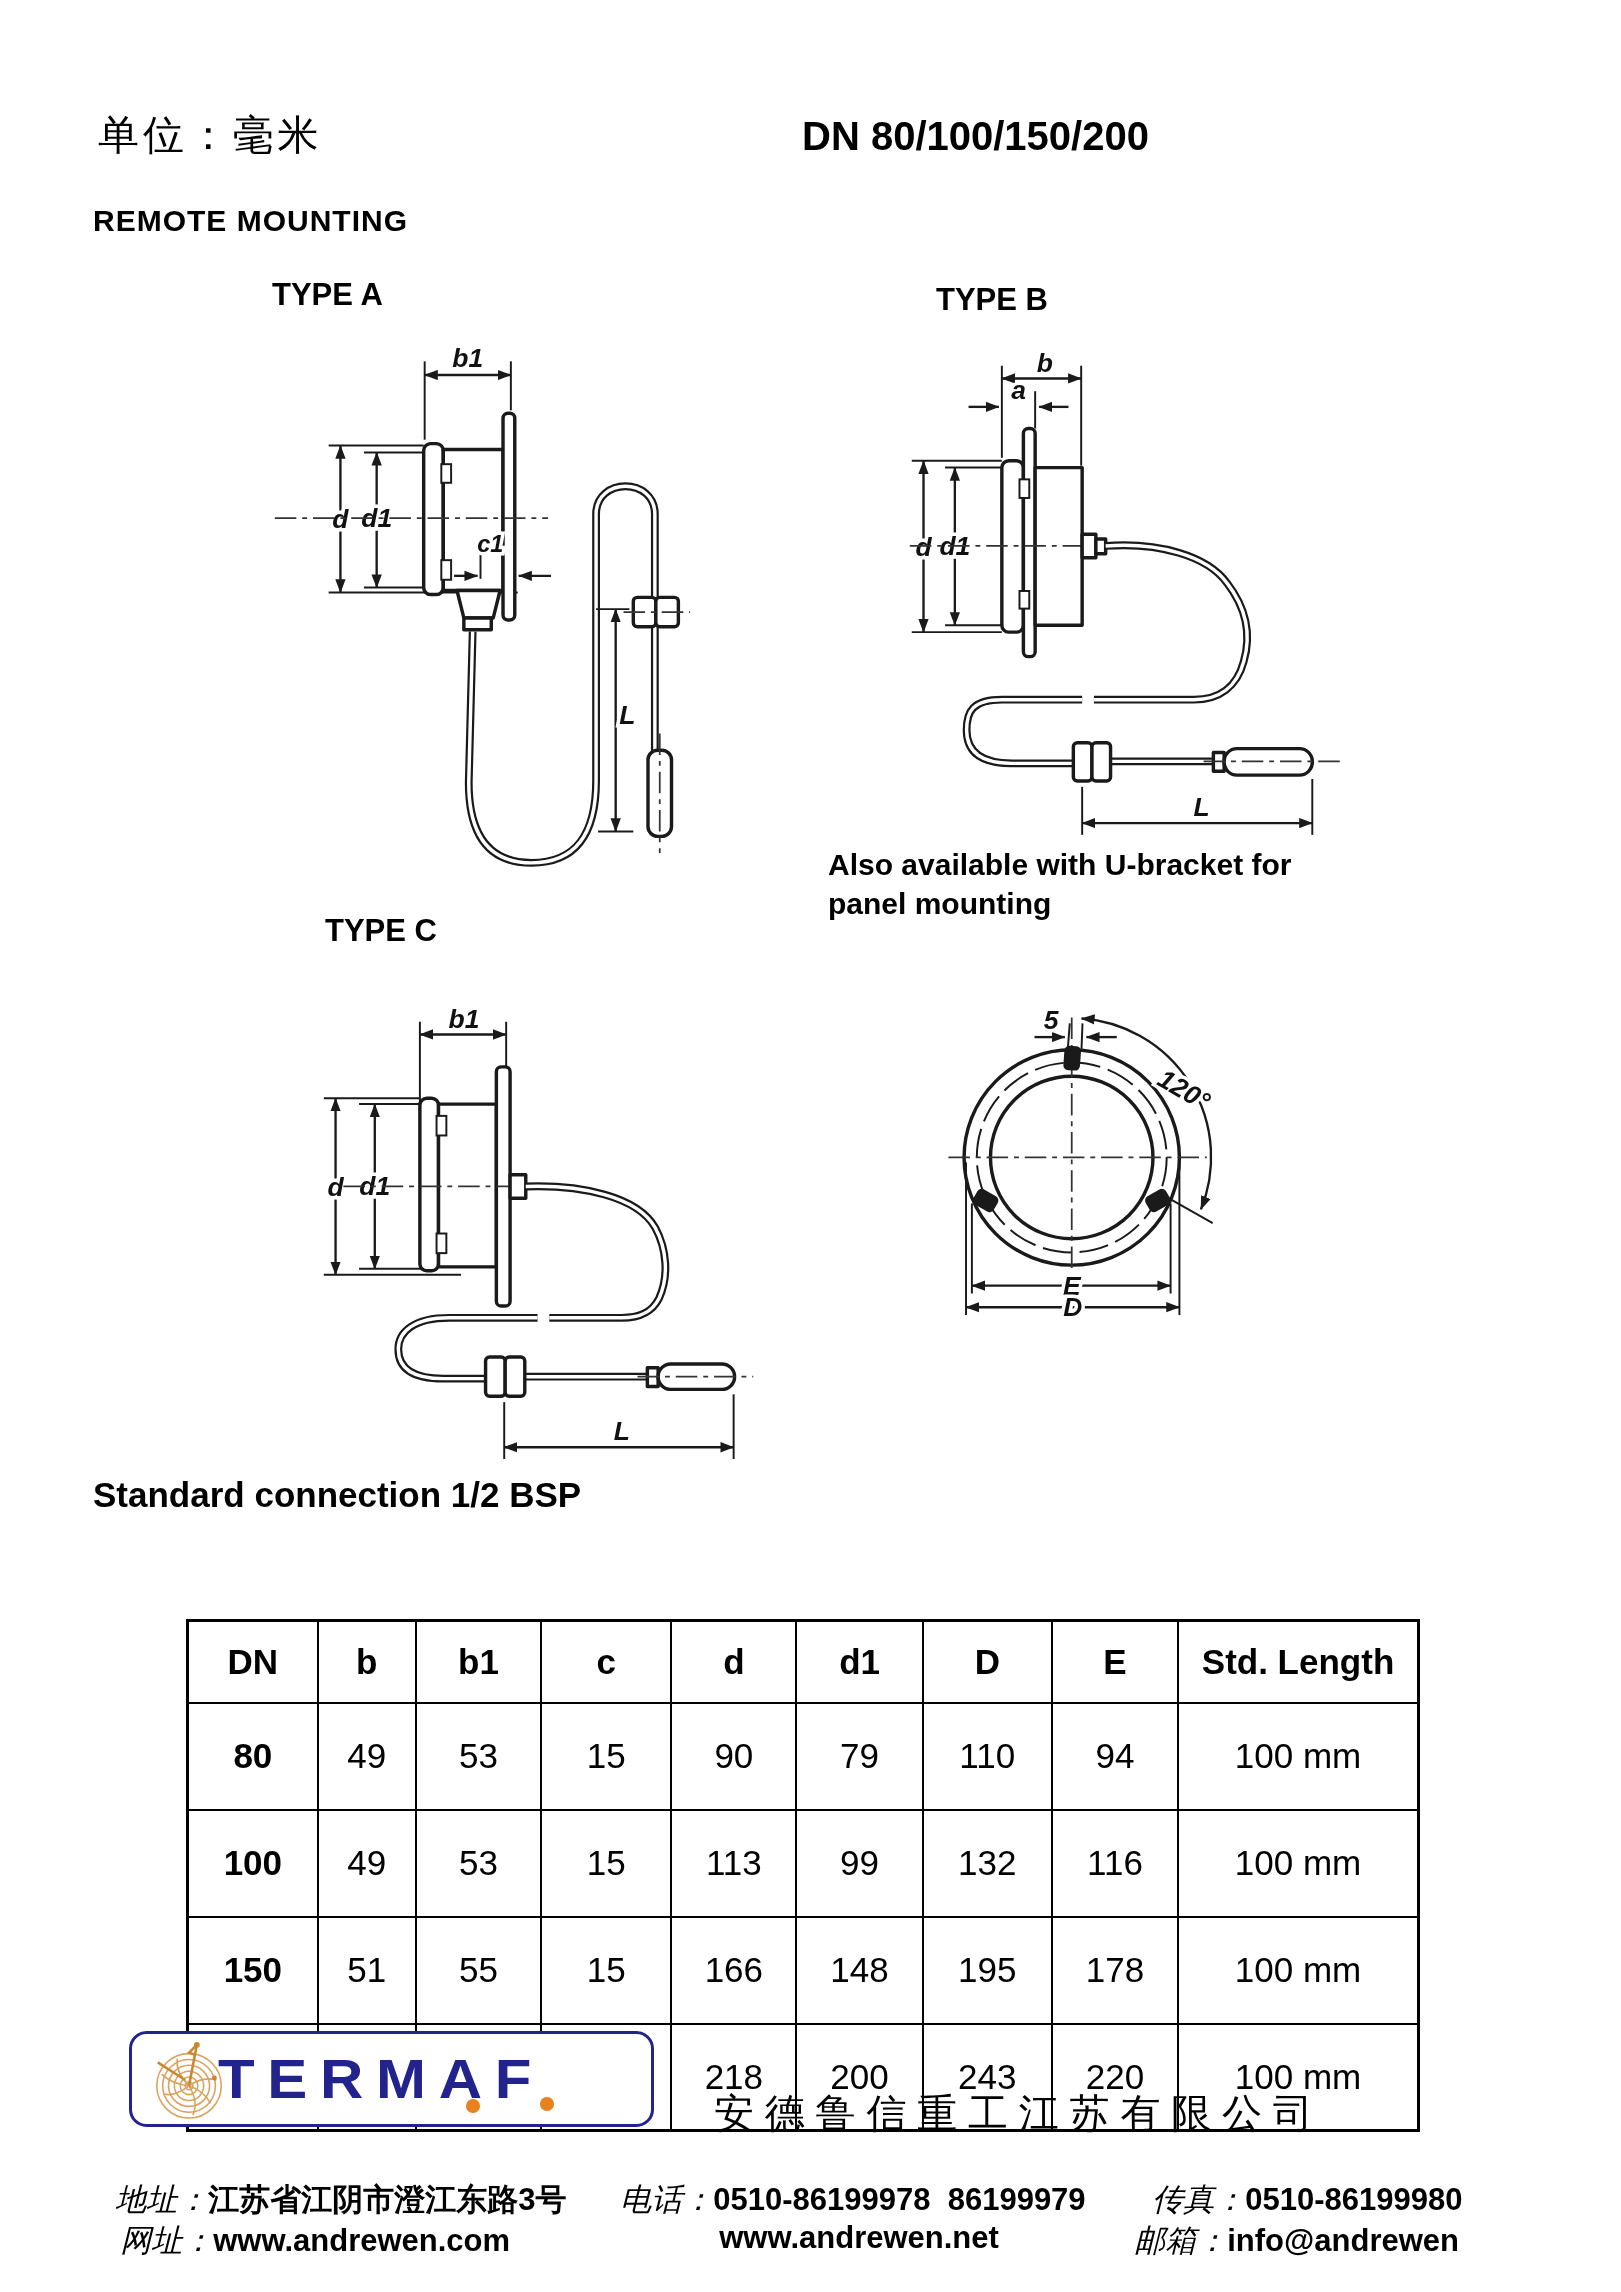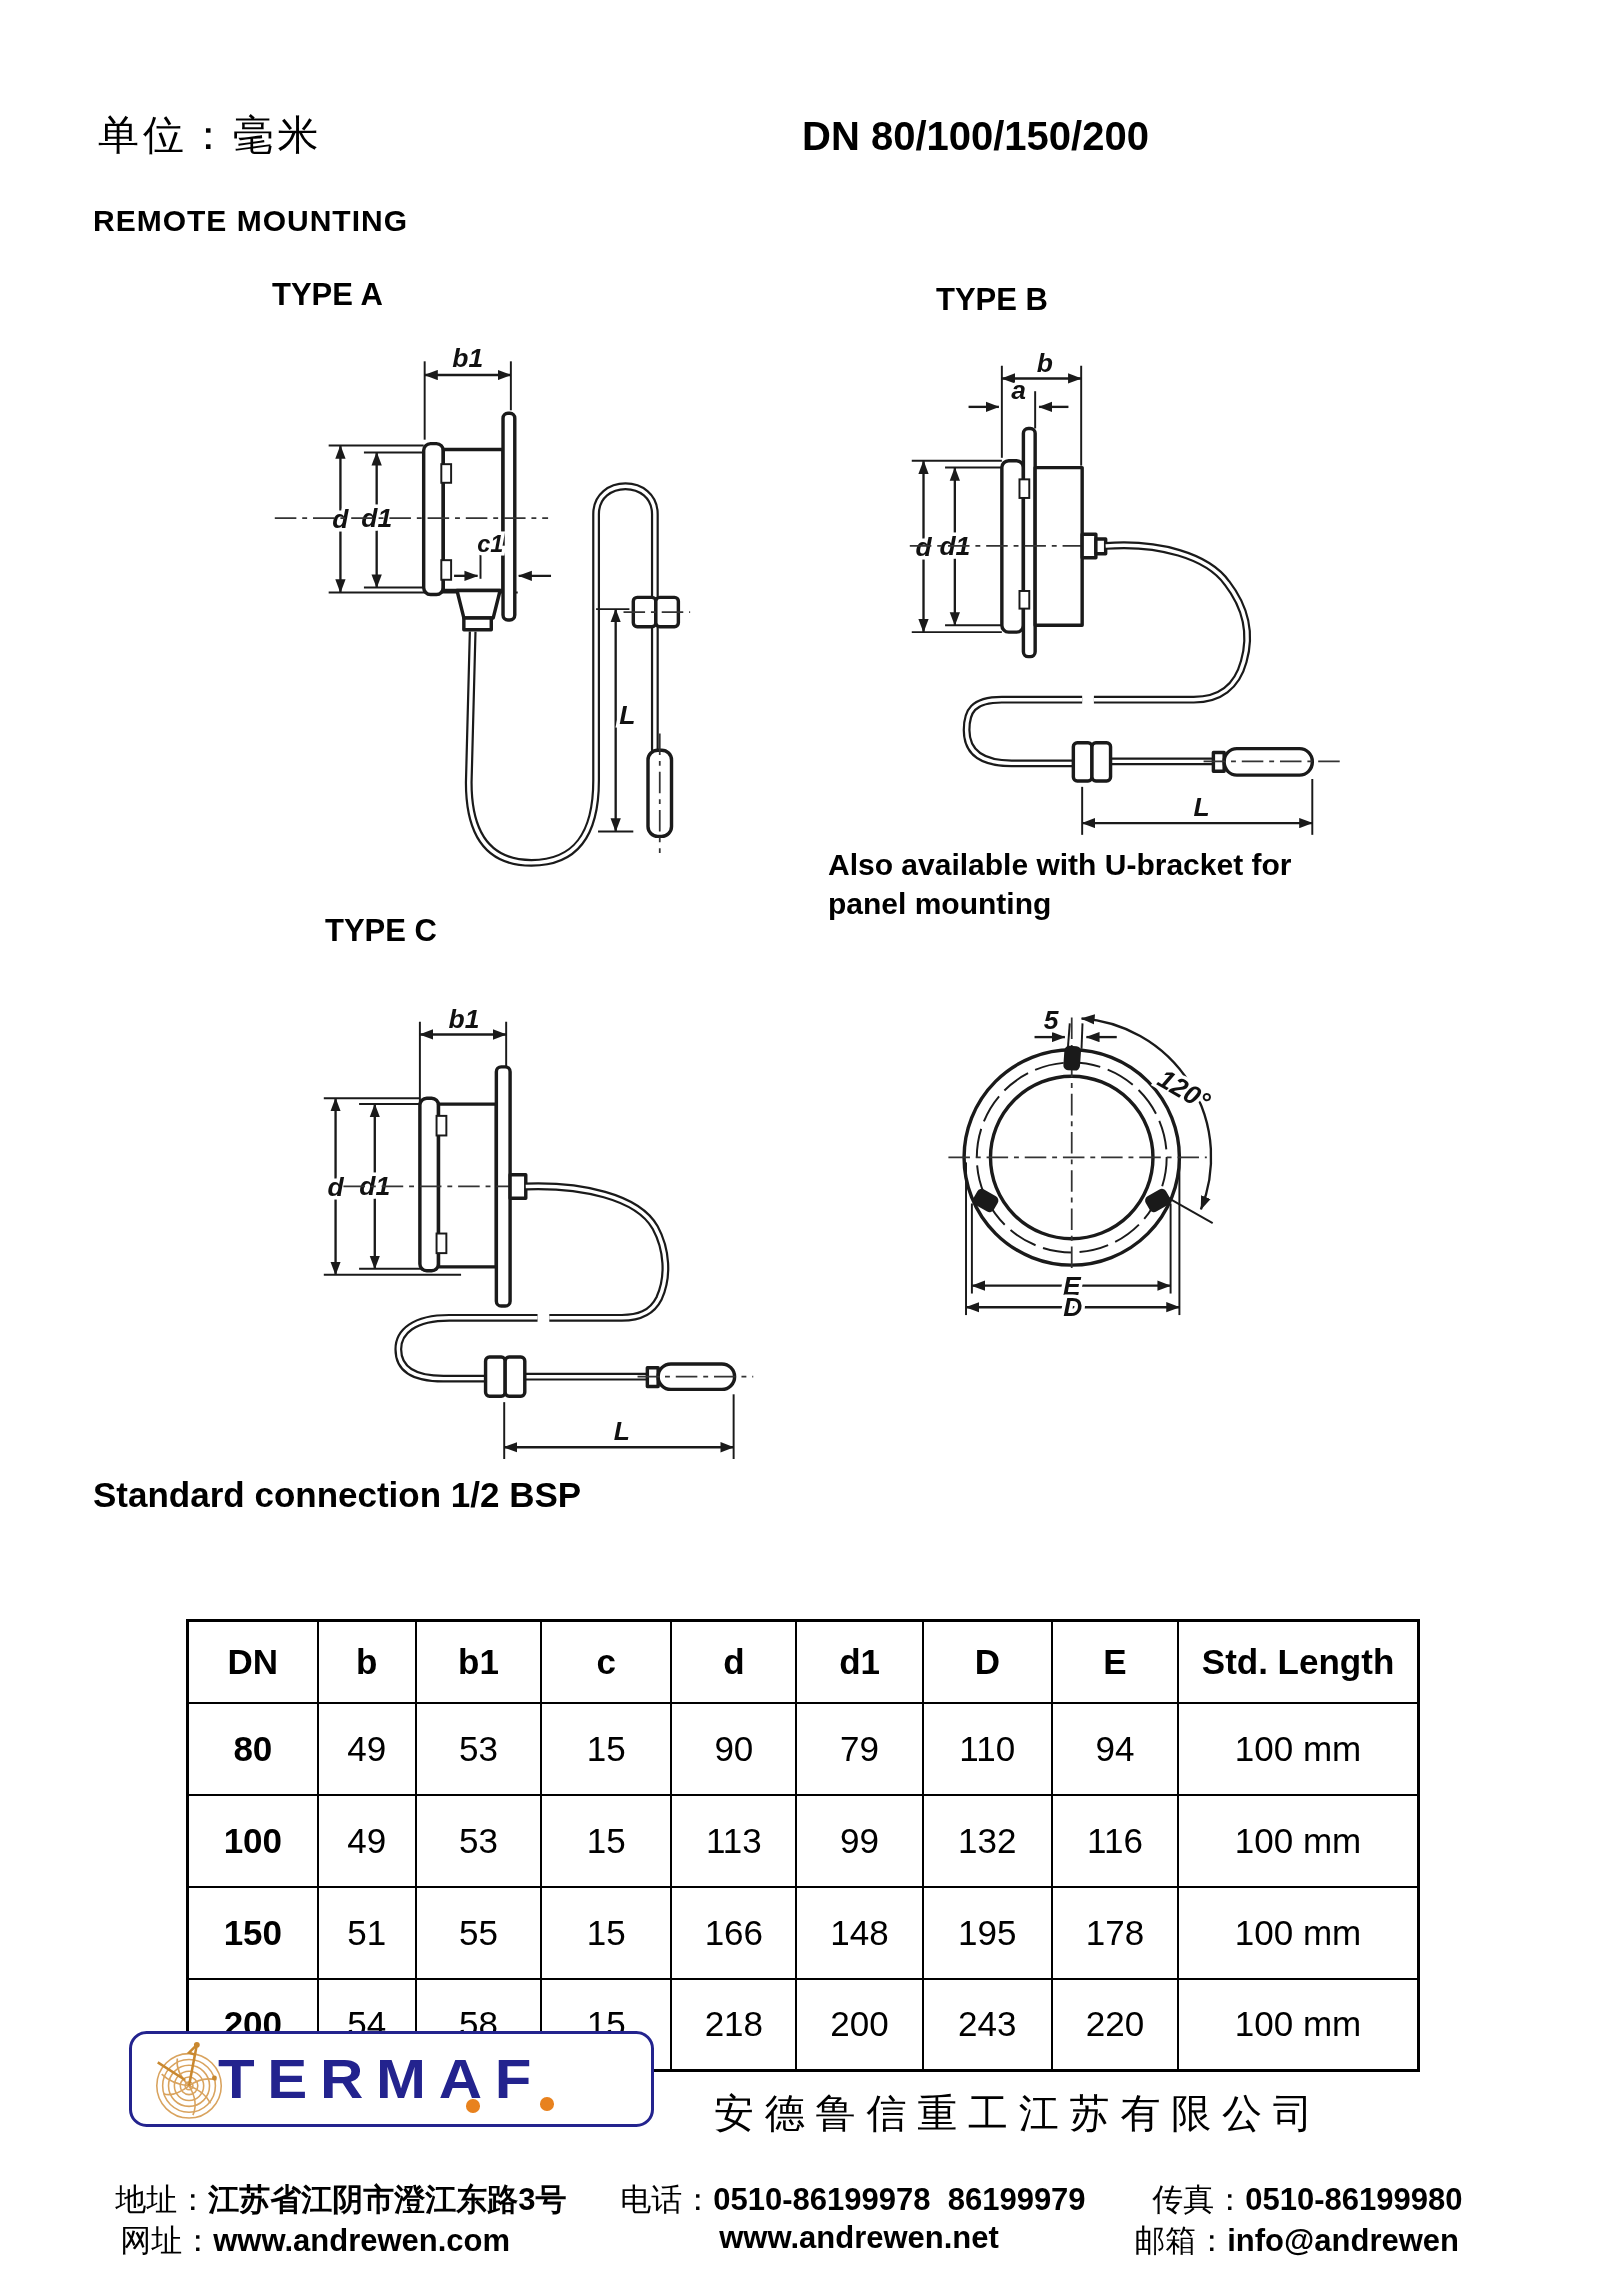--- a/index.html
+++ b/index.html
@@ -26,31 +26,31 @@
   .ext { stroke-width:2; }
   .cl { stroke:#333; stroke-width:1.8; stroke-dasharray:22 6 5 6; fill:none; }
   .dt { font-size:27px; font-weight:bold; font-style:italic; fill:#111;
         paint-order:stroke; stroke:#fff; stroke-width:7; text-anchor:middle; }
   .tabfill { fill:#1a1a1a; }
   
   .spec-table { left:186px; top:1619px; border-collapse:collapse; table-layout:fixed; width:1234px;
                 border:3.9px solid #000; }
   .spec-table th, .spec-table td { border:2px solid #000; text-align:center; font-size:35px;margin-top:21px; }
   .spec-table th { height:82px; font-weight:bold; border-bottom:2.9px solid #000; }
-  .spec-table td { height:92px; font-weight:normal; }
+  .spec-table td { height:107px; font-weight:normal; }
   .spec-table td.dn { font-weight:bold; }
   
   .logo-box { left:129px; top:2031px; width:525px; height:96px;
               border:3.9px solid #23238e; border-radius:17.6px; background:#fff; }
   .brand-text { position:absolute; left:86px; top:12.7px; font-size:60px; font-weight:bold;
                 color:#23238e; letter-spacing:12.7px; transform:scaleY(0.92); transform-origin:left top; }
   .brand-dot { position:absolute; width:13.7px; height:13.7px; border-radius:50%; background:#e8821e; }
   .company-name { left:714px; top:2086px; font-size:40px; letter-spacing:10.8px; }
   .fline { font-size:31px; white-space:pre; }
-  .flabel { font-weight:normal; }
+  .flabel { font-weight:normal;font-style:italic; }
   .fval { font-weight:bold; white-space:pre; }
 </style>
 </head>
 <body>
 
 <svg width="0" height="0" style="position:absolute">
   <defs>
     <marker id="ar" viewBox="0 0 12 9" markerWidth="14" markerHeight="11" refX="11.5" refY="4.5" orient="auto-start-reverse" markerUnits="userSpaceOnUse">
       <path d="M0,0 L12,4.5 L0,9 Z" fill="#1a1a1a"></path>
     </marker>

